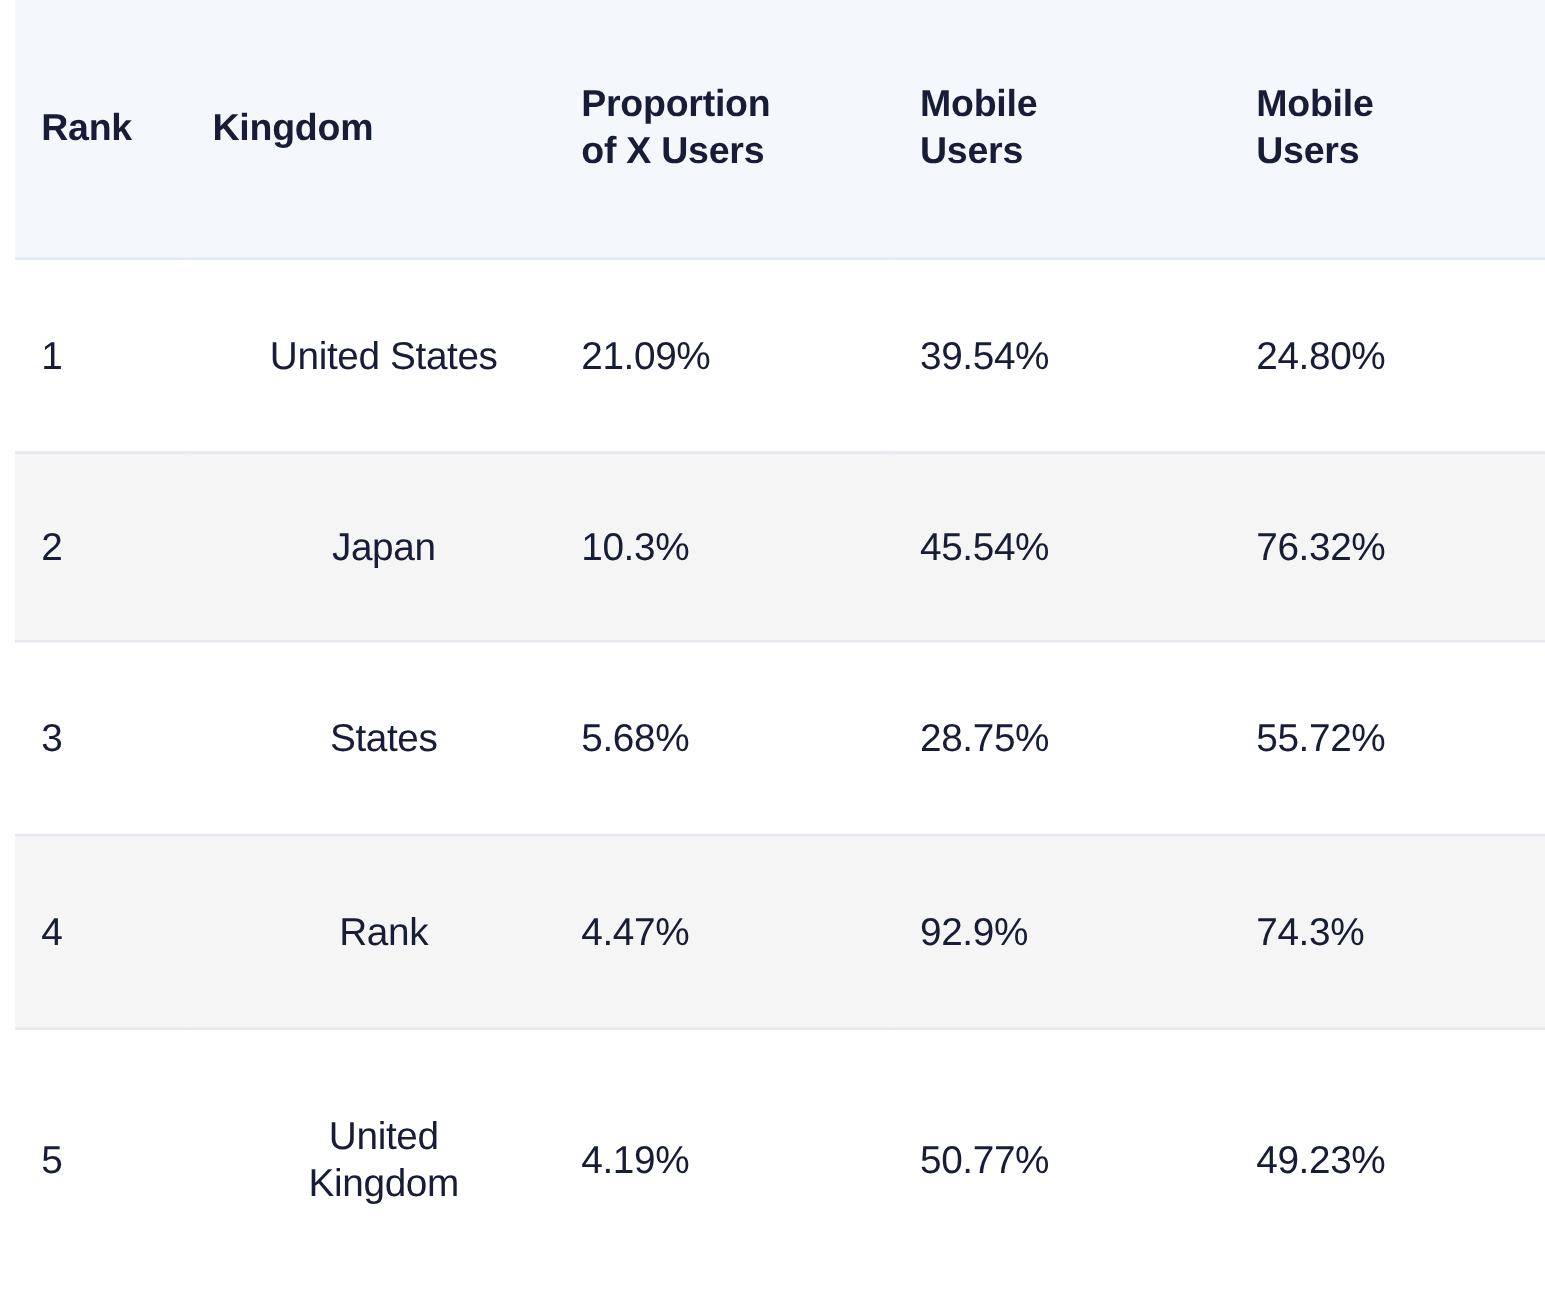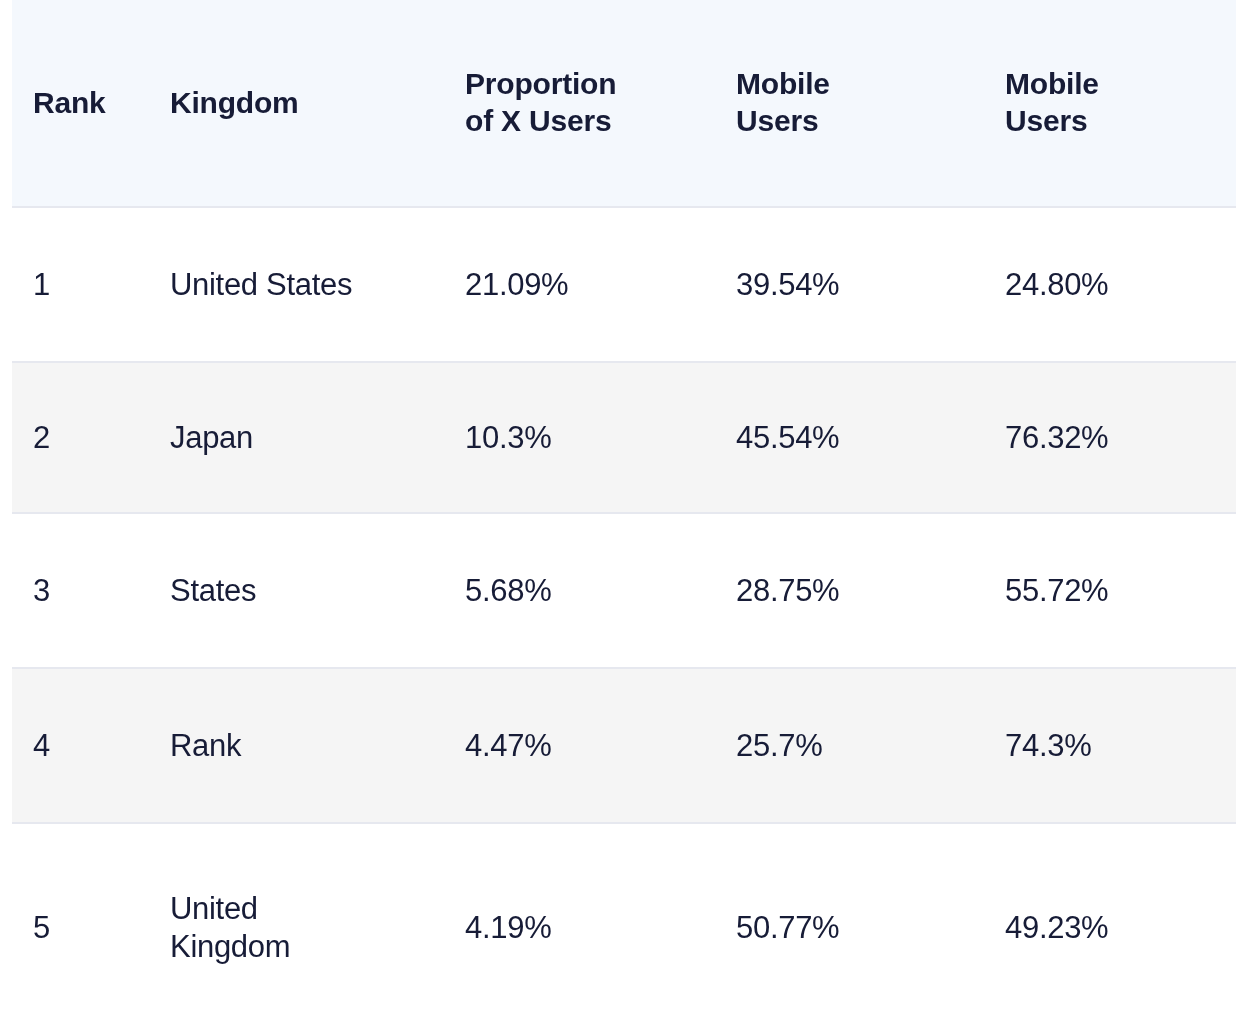--- a/index.html
+++ b/index.html
@@ -74,20 +74,21 @@
   tbody tr.row-odd  { background: #ffffff; }
   tbody tr.row-even { background: #f5f5f5; }
 
   tbody tr.row-last td {
     height: 209px;
     border-bottom: none;
   }
 
   .cell-wrap {
     display: block;
+    text-align: center;
   }
   .cell-wrap .wrap-line {
     display: block;
     white-space: nowrap;
   }
 </style>
 </head>
 <body>
 
 <table class="data-table">
@@ -159,21 +160,21 @@
     </tr>
 
     <tr class="row-even row-h155">
       <td>4</td>
       <td>
         <span class="cell-wrap">
           <span class="wrap-line">Rank</span>
         </span>
       </td>
       <td>4.47%</td>
-      <td>25.7%</td>
+      <td>92.9%</td>
       <td>74.3%</td>
     </tr>
 
     <tr class="row-odd row-last">
       <td>5</td>
       <td>
         <span class="cell-wrap">
           <span class="wrap-line">United</span>
           <span class="wrap-line">Kingdom</span>
         </span>

